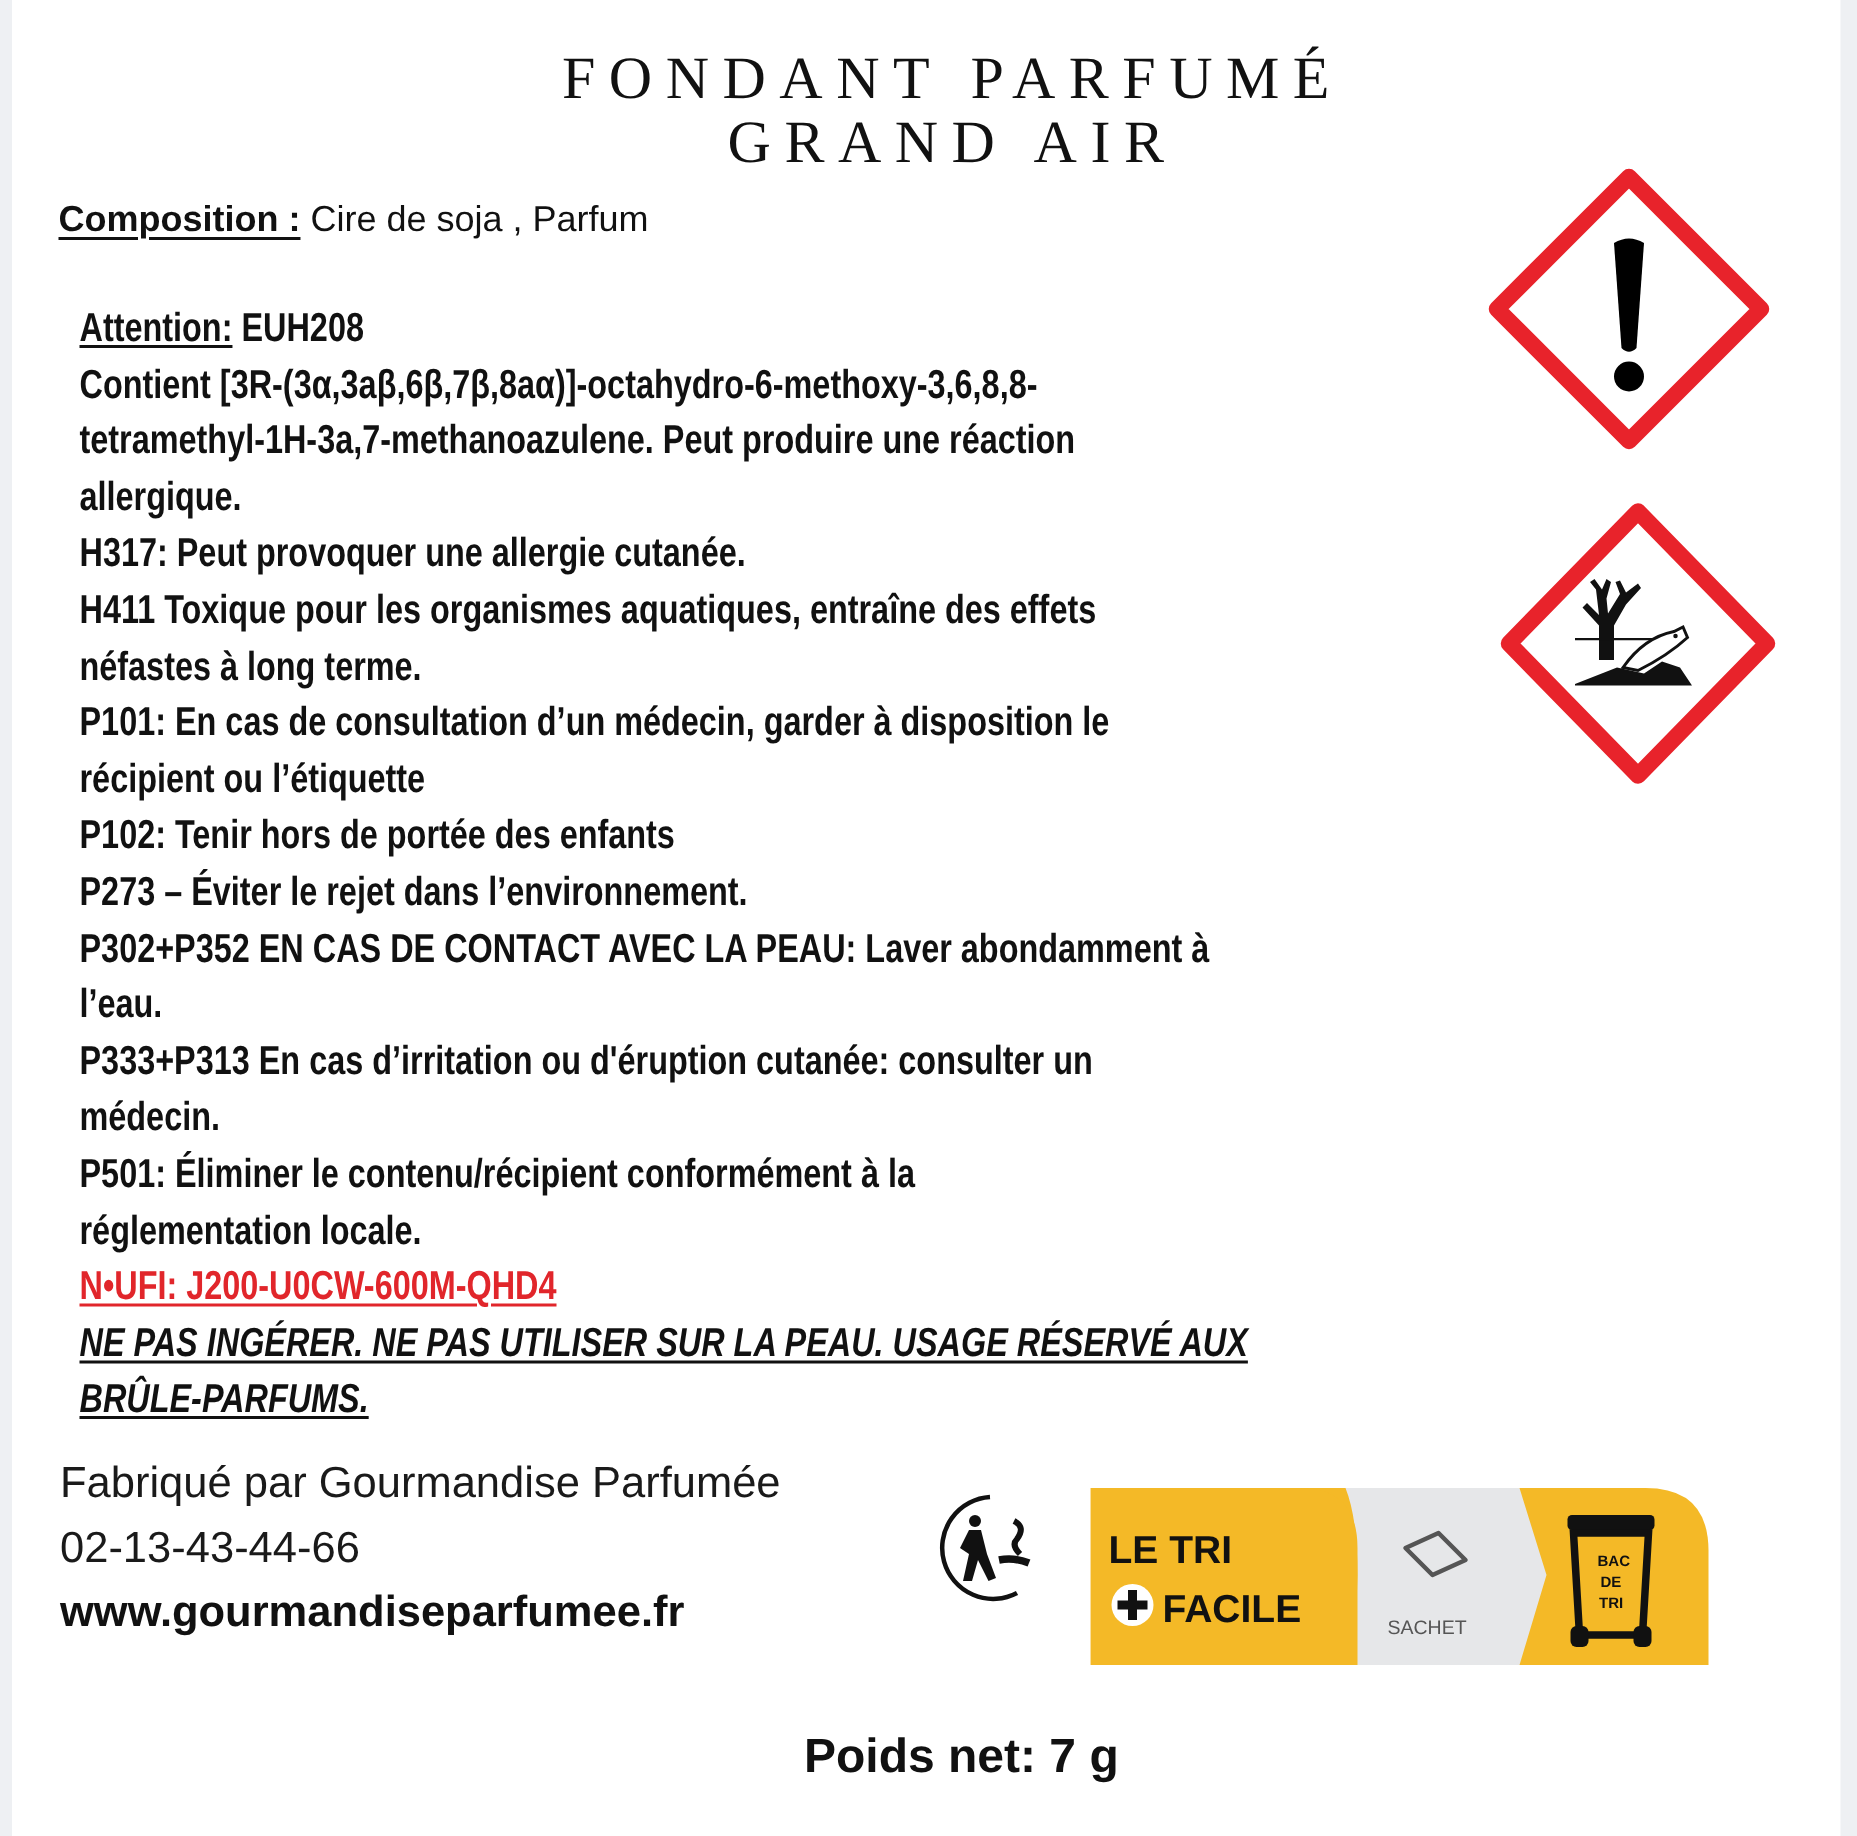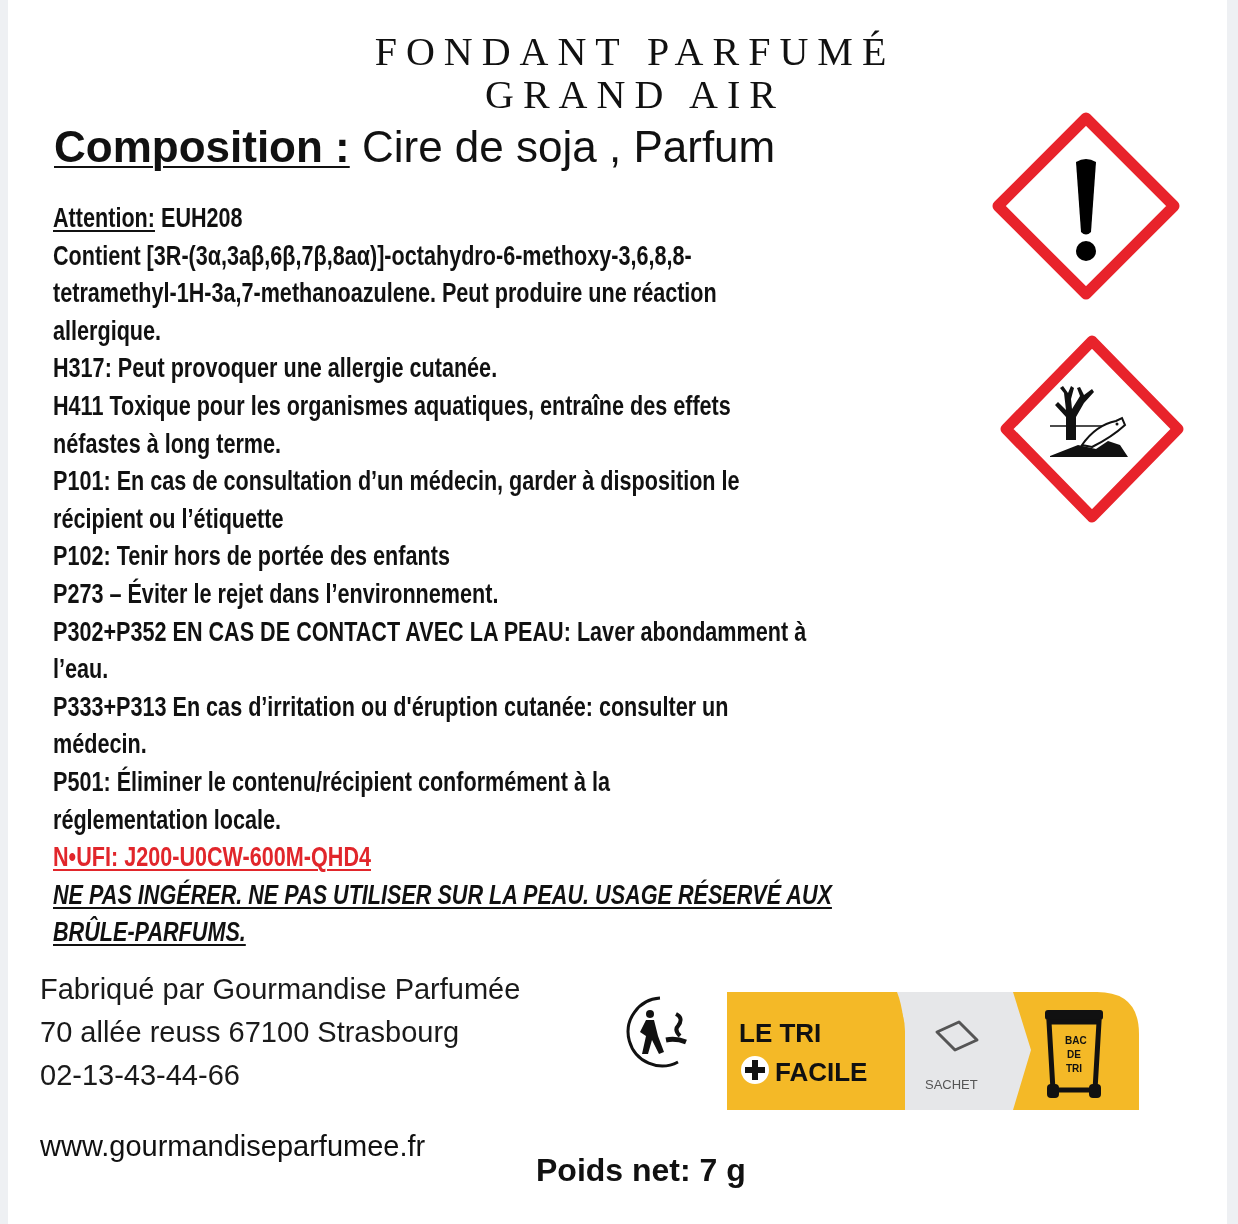--- a/index.html
+++ b/index.html
@@ -14,21 +14,21 @@
 
   .title {
     position: absolute; left: 0; width: 1270px; text-align: center;
     font-family: "Liberation Serif", serif; font-size: 40px; letter-spacing: 9px;
     color: #111; line-height: 44px;
   }
   .title.l1 { top: 30px; }
   .title.l2 { top: 73px; }
 
   .composition {
-    position: absolute; left: 54px; top: 127px; font-size: 44px; line-height: 40px;
+    position: absolute; left: 39px; top: 127px; font-size: 24px; line-height: 40px;
     white-space: nowrap;
   }
   .composition .label { font-weight: bold; text-decoration: underline; text-decoration-thickness: 2px; text-underline-offset: 4px; }
   .composition .value { font-weight: normal; }
 
   .body-text {
     position: absolute; left: 53px; top: 200px; width: 1130px;
   }
   .line {
     height: 37.6px; line-height: 37.6px; font-size: 27px; font-weight: bold;
@@ -42,21 +42,21 @@
   .line.warn span { text-decoration: underline; text-decoration-thickness: 2px; text-underline-offset: 3px; }
 
   .pictogram { position: absolute; }
   .pict-exclaim { left: 990px; top: 110px; width: 192px; height: 192px; }
   .pict-env { left: 1000px; top: 333px; width: 184px; height: 192px; }
 
   .maker {
     position: absolute; left: 40px; top: 968px; width: 590px; 
     font-size: 29px; line-height: 43px; color: #1a1a1a;
   }
-  .maker .url { font-weight: normal; color: #111; margin-top: 28px; }
+  .maker .url { font-weight: bold; color: #111; }
 
   .triman { position: absolute; left: 620px; top: 992px; width: 80px; height: 80px; }
   .info-tri {
     position: absolute; left: 727px; top: 992px; width: 415px; height: 118px;
   }
   .weight {
     position: absolute; left: 536px; top: 1148px; font-size: 32px; font-weight: bold; line-height: 44px;
     white-space: nowrap;
   }
 </style>
@@ -109,21 +109,20 @@
   <line x1="50" y1="93" x2="120" y2="93" stroke="#111" stroke-width="1.5"></line>
 
   <path d="M82,112 Q96,92 116,88 L122,85 L125,92 Q112,104 92,114 Z" fill="#fff" stroke="#111" stroke-width="2"></path>
   <circle cx="117" cy="91" r="1.5" fill="#111"></circle>
 
   <path d="M50,123 L78,112 L96,116 L108,108 L120,112 L126,121 L128,124 L50,124 Z" fill="#111"></path>
 </svg>
 
 <div class="maker">
   <div>Fabriqué par Gourmandise Parfumée</div>
-  <div>70 allée reuss 67100 Strasbourg</div>
   <div>02-13-43-44-66</div>
   <div class="url">www.gourmandiseparfumee.fr</div>
 </div>
 
 <svg class="triman" viewBox="0 0 80 80">
   <path d="M40,6 A34,34 0 1 0 58,70" fill="none" stroke="#111" stroke-width="3"></path>
   <circle cx="30" cy="22" r="4" fill="#111"></circle>
   <path d="M26,28 L34,28 L38,44 L44,60 L39,62 L32,48 L28,62 L22,62 L26,44 L20,40 Z" fill="#111"></path>
   <path d="M56,22 Q64,26 58,34 Q54,38 60,44" fill="none" stroke="#111" stroke-width="4"></path>
   <path d="M46,48 Q56,46 66,50" fill="none" stroke="#111" stroke-width="5"></path>

